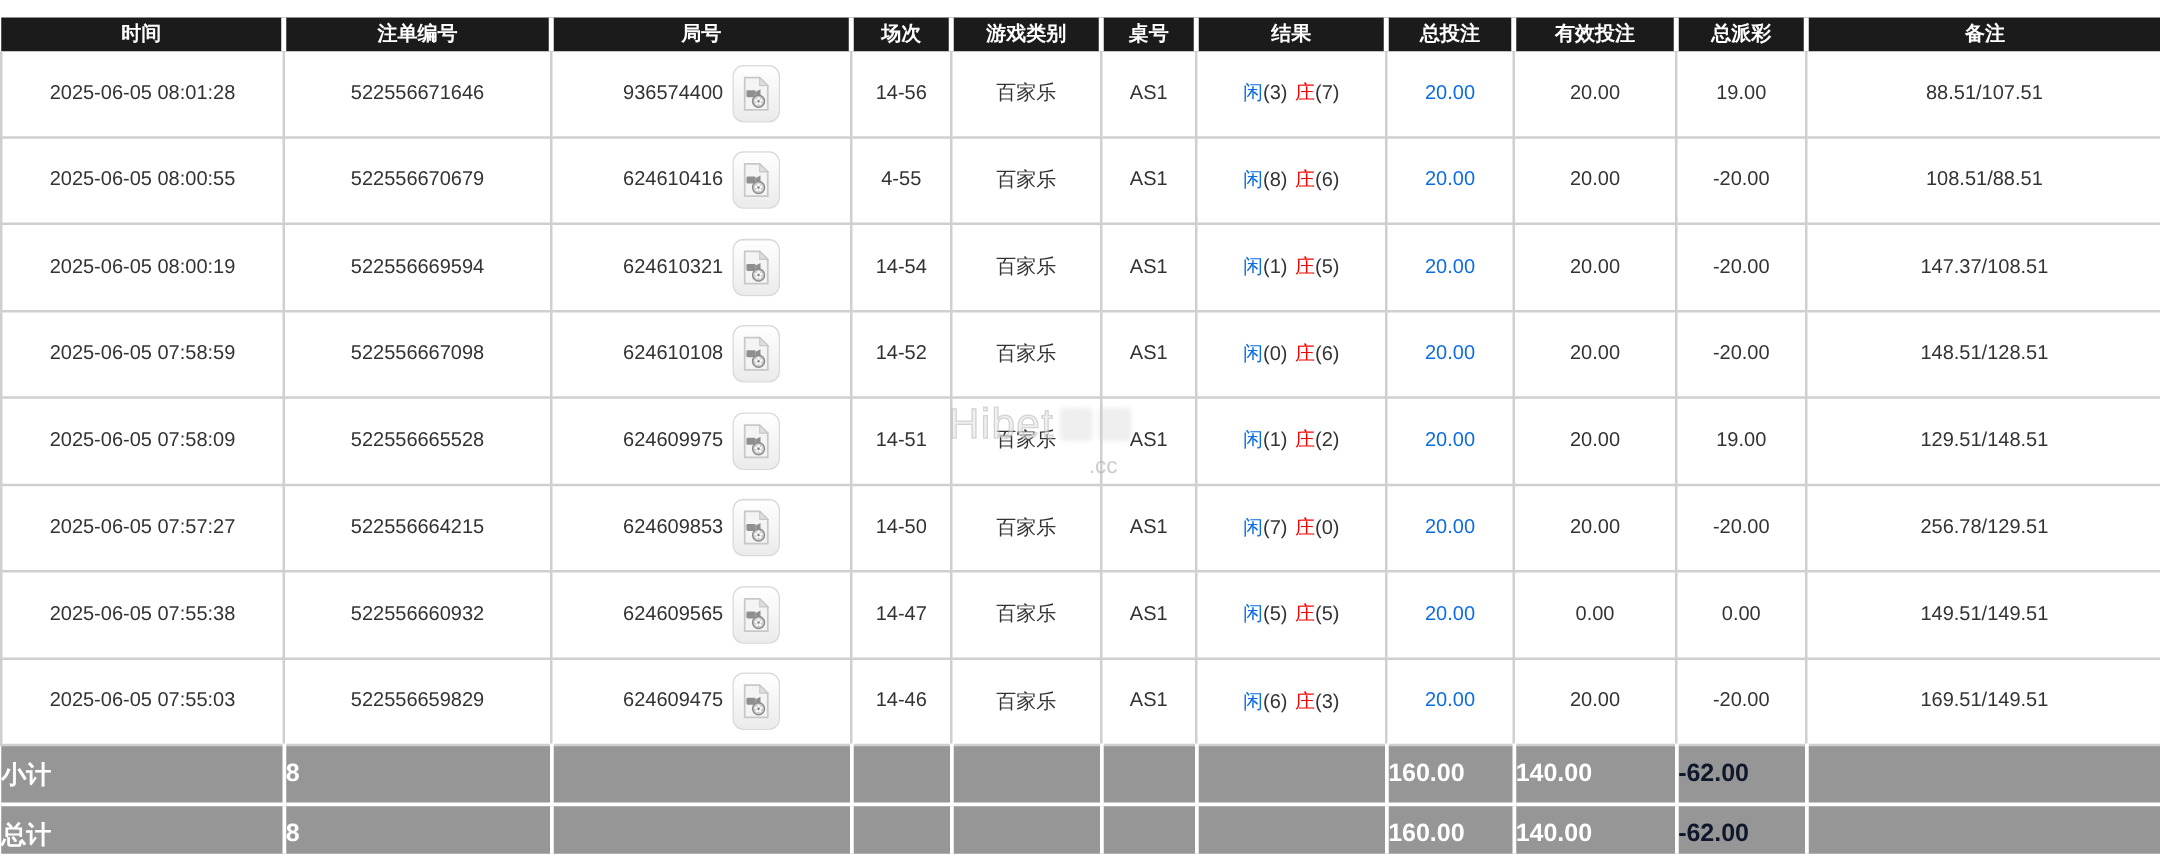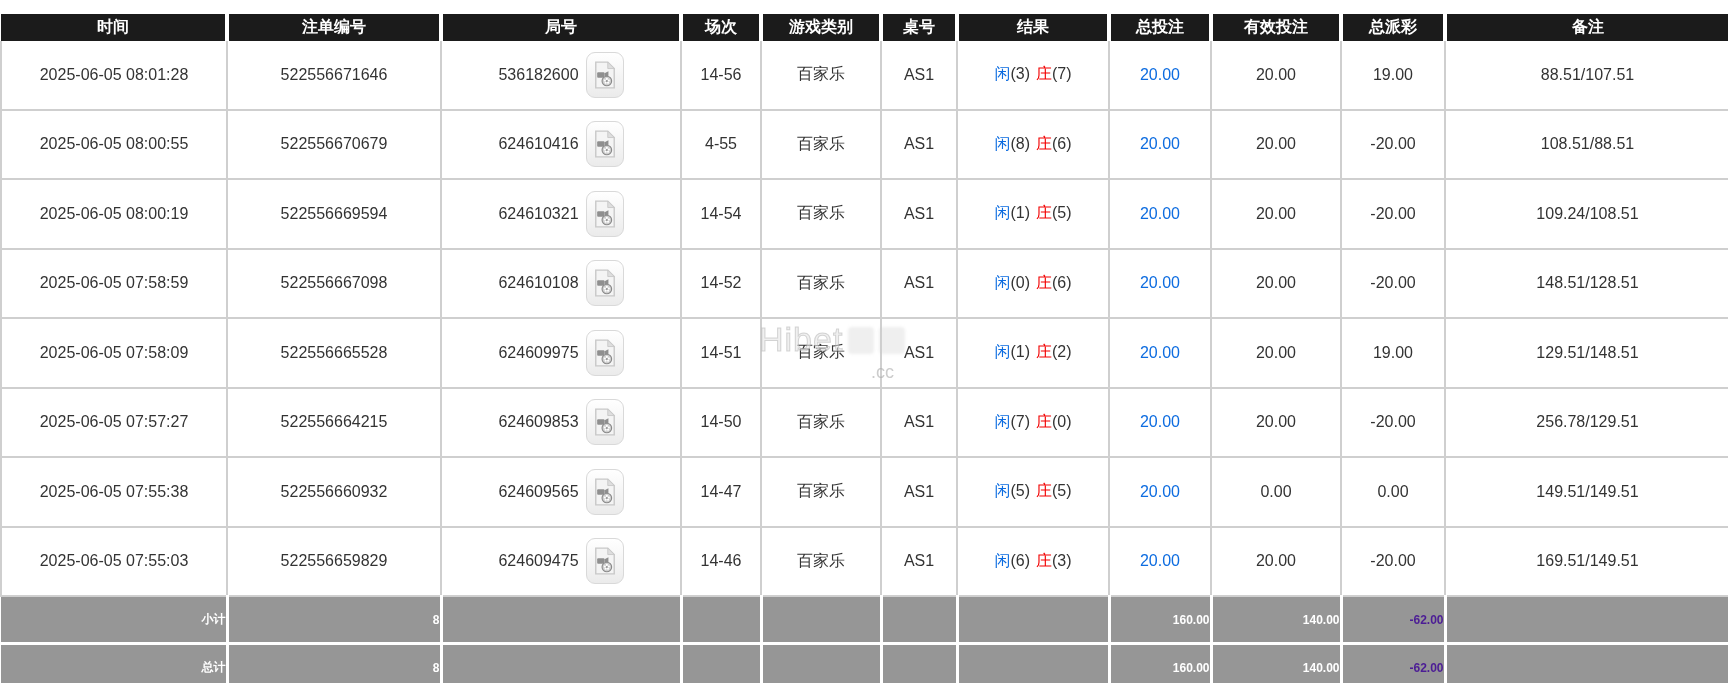--- a/index.html
+++ b/index.html
@@ -17,27 +17,27 @@
   }
   th:first-child{border-left:none;}
   
   tbody#rows-body td{
     height:67.5px;border:2px solid #cfcfcf;font-size:16px;color:#333;
     text-align:center;vertical-align:middle;padding:0;background:transparent;
   }
   tbody#rows-body td:last-child{border-right:none;margin-top:40px;}
   
   tbody#summary-body td{
-    height:45px;background:#969696;color:#fff;font-weight:bold;font-size:12px;
-    text-align:right;vertical-align:middle;border:3px solid #fff;padding:0;
+    height:45px;background:#969696;color:#fff;font-weight:bold;font-size:20px;
+    text-align:left;vertical-align:middle;border:3px solid #fff;padding:0;
   }
   tbody#summary-body tr:first-child td{border-top:2px solid #cfcfcf;}
   tbody#summary-body td:first-child{border-left:none;}
   tbody#summary-body td:last-child{border-right:none;}
-  tbody#summary-body td.payout.neg{color:#4c1d95;}
+  tbody#summary-body td.payout.neg{color:#0f172a;}
 
   .blue{color:#0d6ce0;}
   .red{color:#f20000;}
   .banker{margin-left:6px;}
   td.payout.neg{color:#f20000;}
   a.bet-link{color:#0d6ce0;text-decoration:none;cursor:pointer;}
 
   .round-no{vertical-align:middle;}
   .video-btn{
     width:38px;height:46px;margin-left:7px;vertical-align:middle;cursor:pointer;
@@ -91,21 +91,21 @@
       <th>有效投注</th>
       <th>总派彩</th>
       <th>备注</th>
     </tr>
   </thead>
   <tbody id="rows-body">
   <tr>
     <td>2025-06-05 08:01:28</td>
     <td>522556671646</td>
     <td>
-      <span class="round-no">536182600</span><button class="video-btn">
+      <span class="round-no">936574400</span><button class="video-btn">
             <span>
               <svg width="24" height="30" viewBox="0 0 26 30">
         <path d="M3 1 h13 l7 7 v21 h-20 z" fill="#f4f4f4" stroke="#c8c8c8" stroke-width="1.5"></path>
         <path d="M16 1 l7 7 h-7 z" fill="#dedede" stroke="#c8c8c8" stroke-width="1"></path>
         <rect x="4.5" y="12" width="8" height="6" rx="1" fill="#8f8f8f"></rect>
         <path d="M12.5 13.2 l4.2 -2.2 v7 l-4.2 -2.2 z" fill="#8f8f8f"></path>
         <circle cx="15" cy="21.5" r="5.2" fill="#cfcfcf" stroke="#8a8a8a" stroke-width="1.2"></circle>
         <circle cx="15" cy="19.2" r="1.1" fill="#fff"></circle>
         <circle cx="12.8" cy="20.9" r="1.1" fill="#fff"></circle>
         <circle cx="17.2" cy="20.9" r="1.1" fill="#fff"></circle>
@@ -186,21 +186,21 @@
     </td>
     <td>14-54</td>
     <td>百家乐</td>
     <td>AS1</td>
     <td>
       <span class="blue">闲</span><span>(1)</span><span class="red banker">庄</span><span>(5)</span>
     </td>
     <td><a class="bet-link">20.00</a></td>
     <td>20.00</td>
     <td class="payout neg">-20.00</td>
-    <td>109.24/108.51</td>
+    <td>147.37/108.51</td>
   </tr>
 
   <tr>
     <td>2025-06-05 07:58:59</td>
     <td>522556667098</td>
     <td>
       <span class="round-no">624610108</span><button class="video-btn">
             <span>
               <svg width="24" height="30" viewBox="0 0 26 30">
         <path d="M3 1 h13 l7 7 v21 h-20 z" fill="#f4f4f4" stroke="#c8c8c8" stroke-width="1.5"></path>

